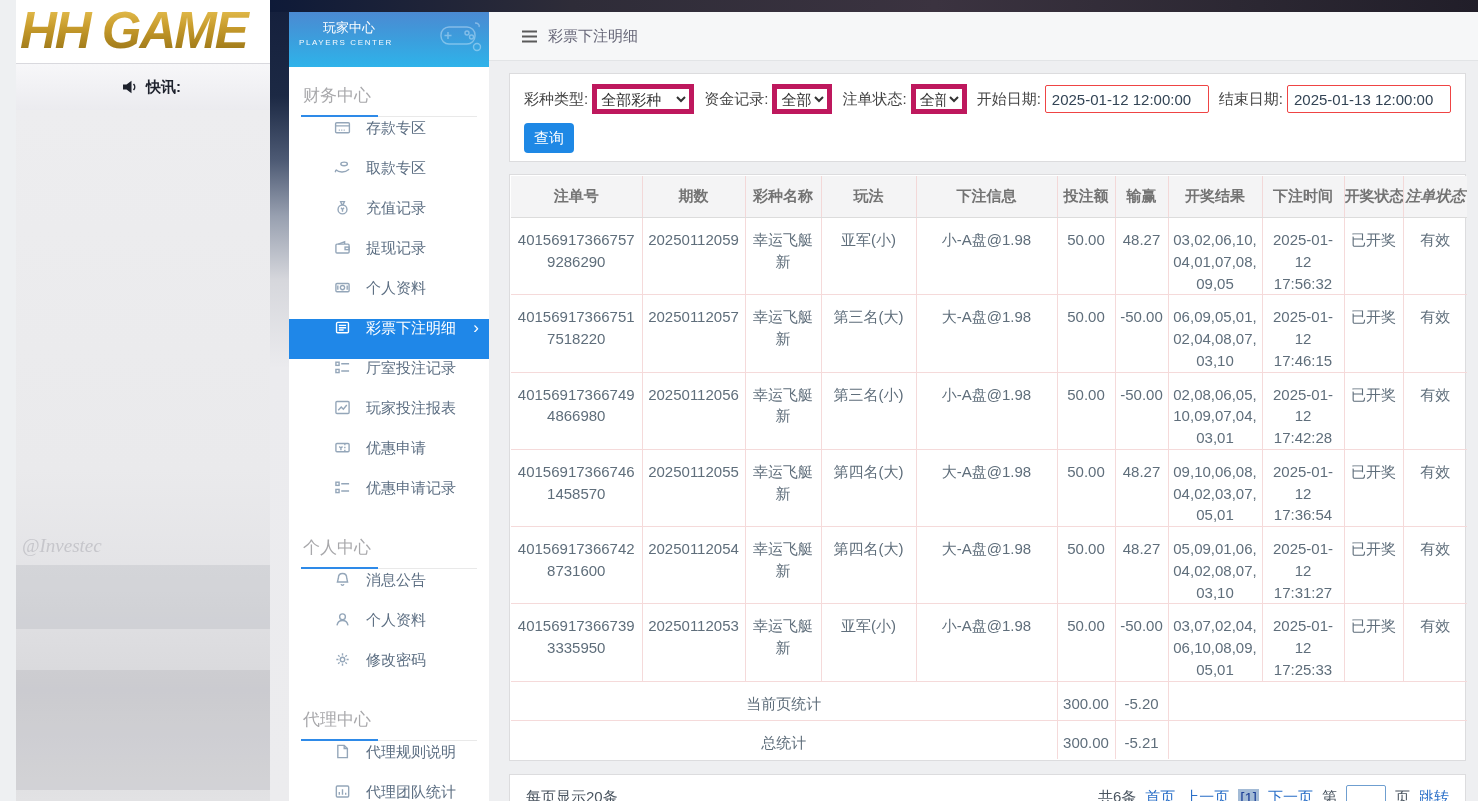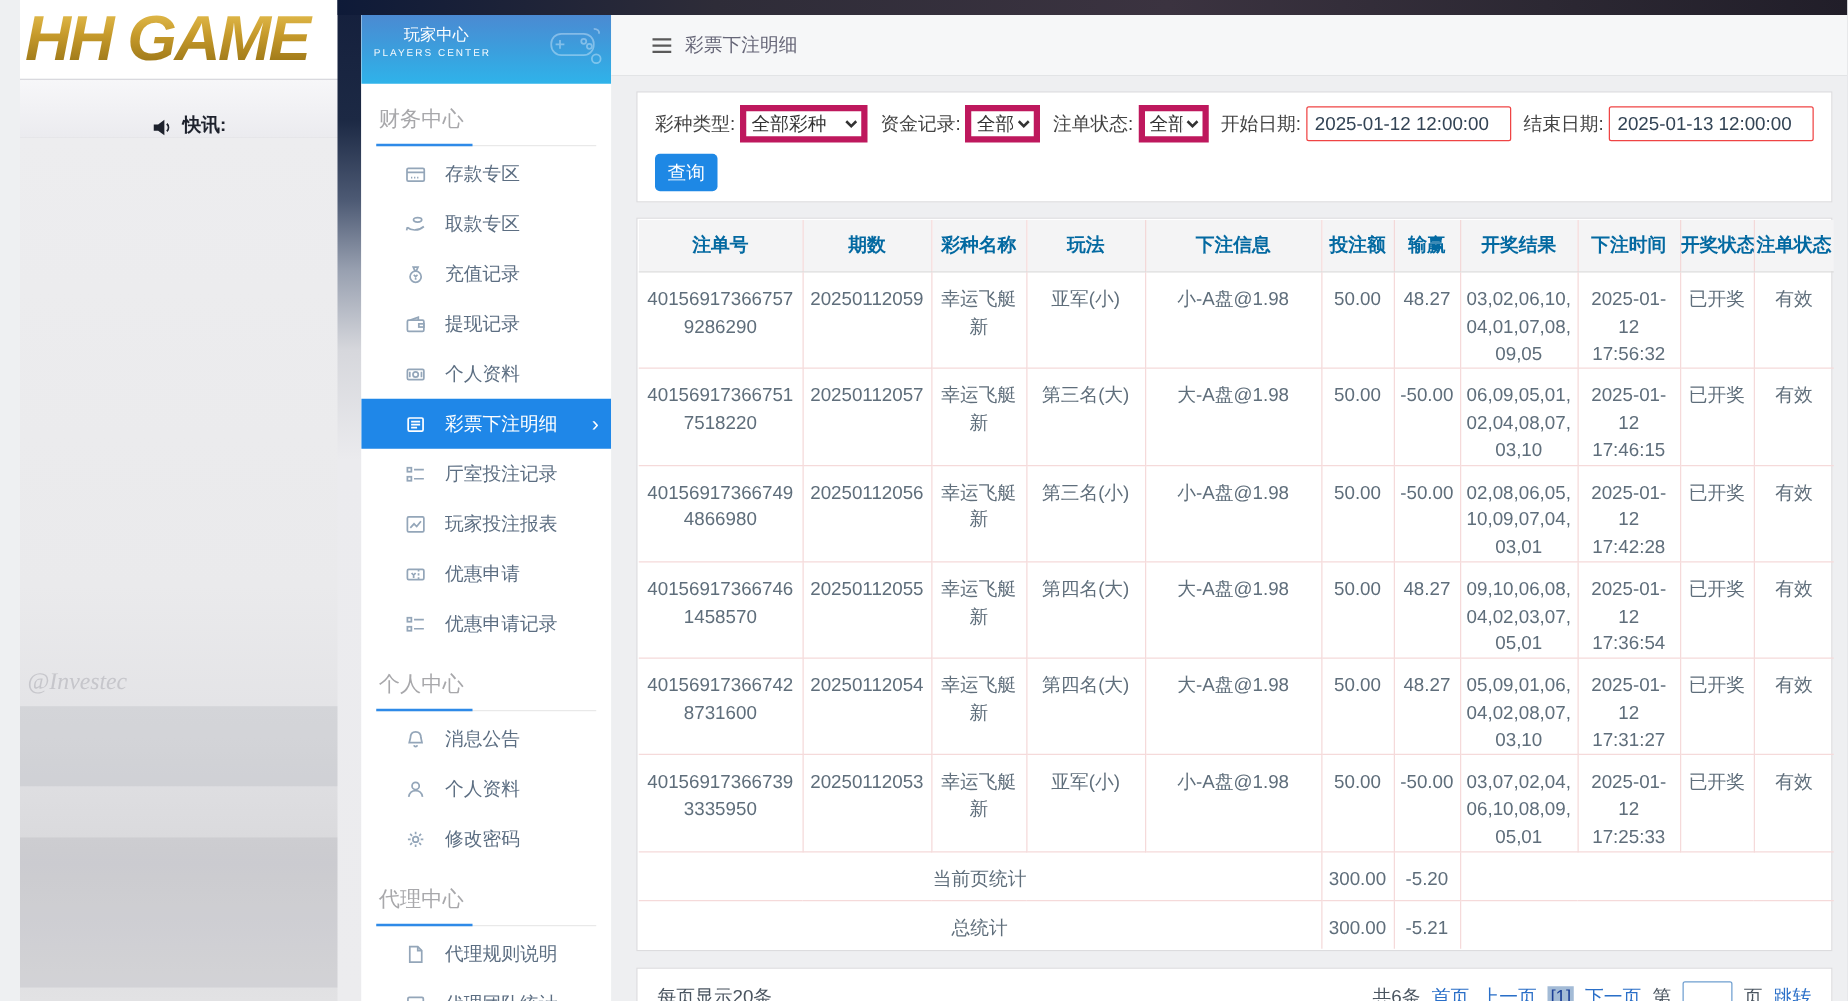--- a/index.html
+++ b/index.html
@@ -4,42 +4,42 @@
 <style>
   html,body{margin:0;padding:0;background:#dfe1e4;font-family:"Liberation Sans","DejaVu Sans",sans-serif;}
   .stage{position:relative;width:1478px;height:801px;overflow:hidden;background:#eef0f2;}
 
   
   .underlay{position:absolute;left:16px;top:0;width:270px;height:801px;}
   .brand-bar{position:absolute;left:0;top:0;width:270px;height:63px;background:#fff;overflow:hidden;}
   .logo{font-style:italic;font-weight:bold;font-size:51px;line-height:62px;padding-left:4px;white-space:nowrap;letter-spacing:-2px;
         background:linear-gradient(180deg,#ecc657 5%,#c69a2b 45%,#8f6c12 95%);-webkit-background-clip:text;background-clip:text;color:transparent;}
   .news-bar{position:absolute;left:0;top:63px;width:270px;height:46px;background:linear-gradient(180deg,#f7f7f9,#ebebef);
-        border-top:1px solid #d9d9de;border-bottom:1px solid #cfcfd6;display:flex;align-items:flex-end;justify-content:center;gap:8px;
+        border-top:1px solid #d9d9de;border-bottom:1px solid #cfcfd6;display:flex;align-items:center;justify-content:center;gap:8px;
         color:#1e222d;font-weight:bold;font-size:15px;}
   .photo{position:absolute;left:0;top:110px;width:270px;bottom:0;
         background:linear-gradient(180deg,#ededef 0%,#eaeaec 52%,#e3e3e6 68%,#d8d8db 84%,#e2e2e4 100%);}
   .photo .stand-band{position:absolute;top:455px;left:0;right:0;height:64px;background:rgba(176,178,186,.30);}
   .photo .crowd-band{position:absolute;top:560px;left:0;right:0;height:120px;background:rgba(160,160,168,.22);}
   .watermark{position:absolute;top:425px;left:6px;font-style:italic;font-size:19px;color:#c6c6cb;font-family:"Liberation Serif","DejaVu Serif",serif;}
 
   .dark-strip{position:absolute;left:270px;top:0;width:19px;height:801px;
         background:linear-gradient(180deg,#141f3c 0%,#1c2944 12%,#4d5a74 20%,#98a0b0 27%,#d6d7dc 35%,#ebebee 46%,#ececee 100%);}
   .top-dark{position:absolute;left:270px;top:0;width:1208px;height:12px;
         background:linear-gradient(90deg,#0e1a38 0%,#2e2c38 25%,#3b3340 55%,#2c2833 80%,#211e29 100%);}
 
   
   .sidebar{position:absolute;left:289px;top:12px;width:200px;height:789px;background:#fff;overflow:hidden;}
   .side-head{height:48px;background:linear-gradient(180deg,#4b8ad2 0%,#3aa0de 55%,#2fb3ea 100%);color:#fff;padding:7px 10px 0;position:relative;}
   .side-head .t{font-size:13px;margin-left:24px;}
   .side-head .s{font-size:8px;letter-spacing:1.6px;margin-top:1px;opacity:.95;}
   .gamepad{position:absolute;right:6px;top:7px;width:46px;height:34px;opacity:.40;stroke:#e8f5ff;fill:none;stroke-width:1.4;}
   .sec-title{margin:8px 12px 2px;padding:9px 2px;font-size:17px;color:#a8a8ab;position:relative;border-bottom:1px solid #e9e9e9;}
   .sec-title::after{content:"";position:absolute;left:0;bottom:-1px;width:44%;height:2px;background:#2e8ae8;}
-  .nav-item{display:flex;align-items:center;height:40px;padding:0 10px 0 35px;font-size:15px;color:#5c6e82;cursor:pointer;}
+  .nav-item{display:flex;height:40px;padding:0 10px 0 45px;font-size:15px;color:#5c6e82;cursor:pointer;}
   .nav-item .ico{width:17px;height:17px;margin-right:15px;stroke:#94a6b9;fill:none;stroke-width:1.3;flex:0 0 auto;}
   .nav-item.active{background:#1f87e8;color:#fff;}
   .nav-item.active .ico{stroke:#fff;}
   .chev{margin-left:auto;font-size:17px;line-height:1;}
 
   
   .main{position:absolute;left:489px;top:12px;width:989px;height:789px;}
   .page-head{height:48px;background:#f6f7f8;border-bottom:1px solid #e2e4e6;display:flex;align-items:center;gap:10px;padding-left:32px;color:#667;font-size:15px;}
   .ham{width:17px;height:13px;stroke:#5a5a5a;stroke-width:1.8;}
   .content{position:absolute;top:49px;left:0;right:0;bottom:0;background:#eeeff1;padding:12px 12px 0 20px;overflow:hidden;}
@@ -49,22 +49,22 @@
   .filter-row{display:flex;align-items:center;font-size:15px;color:#444;white-space:nowrap;}
   .filter-row label{margin:0 4px 0 10px;}
   .filter-row label:first-child{margin-left:0;}
   select{height:30px;border:5px solid #be185d;background:#fff;font-size:15px;color:#333;border-radius:0;}
   .sel-lottery{width:128px;} .sel-draw{width:72px;} .sel-order{width:56px;}
   .date-input{width:150px;height:26px;border:1px solid #ef4444;font-size:15px;color:#345;padding:0 6px;border-radius:2px;}
   .btn-search{margin-top:9px;width:50px;height:30px;background:#1e88e5;color:#fff;border:none;border-radius:4px;font-size:15px;cursor:pointer;display:block;}
 
   .table-card{margin-top:12px;padding:1px;}
   table{width:100%;border-collapse:collapse;table-layout:fixed;}
-  th{background:#f4f4f5;color:#0369a1;font-size:15px;font-weight:bold;height:41px;padding:0;border:1px solid #f3d8d8;border-top:none;border-bottom:1px solid #dcdcdc;white-space:nowrap;overflow:hidden;margin-left:16px;}
-  th:first-child{border-left:none;} th:last-child{border-right:none;}
+  th{background:#f4f4f5;color:#737373;font-size:15px;font-weight:bold;height:41px;padding:0;border:1px solid #f3d8d8;border-top:none;border-bottom:1px solid #dcdcdc;white-space:nowrap;overflow:hidden;margin-left:16px;}
+  th:first-child{border-left:none;} th:last-child{border-right:none;font-style:italic;}
   td{border:1px solid #f5dada;font-size:15px;color:#5f6e7b;text-align:center;vertical-align:top;padding:11px 3px 0;line-height:1.45;overflow:hidden;}
   td:first-child{border-left:none;} td:last-child{border-right:none;}
   tbody tr:last-child td{border-bottom:none;}
   tr.data-row td{height:65px;}
   tr.data-row td:nth-child(1),tr.data-row td:nth-child(8){word-break:break-all;}
   tr.sum-row td{height:27px;}
 
   .pager-card{margin-top:13px;height:46px;display:flex;align-items:center;justify-content:space-between;padding:0 16px;font-size:15px;color:#4a5560;}
   .pager-right{display:flex;align-items:center;gap:9px;}
   .pager-right a{color:#2a6fc8;cursor:pointer;text-decoration:none;}

